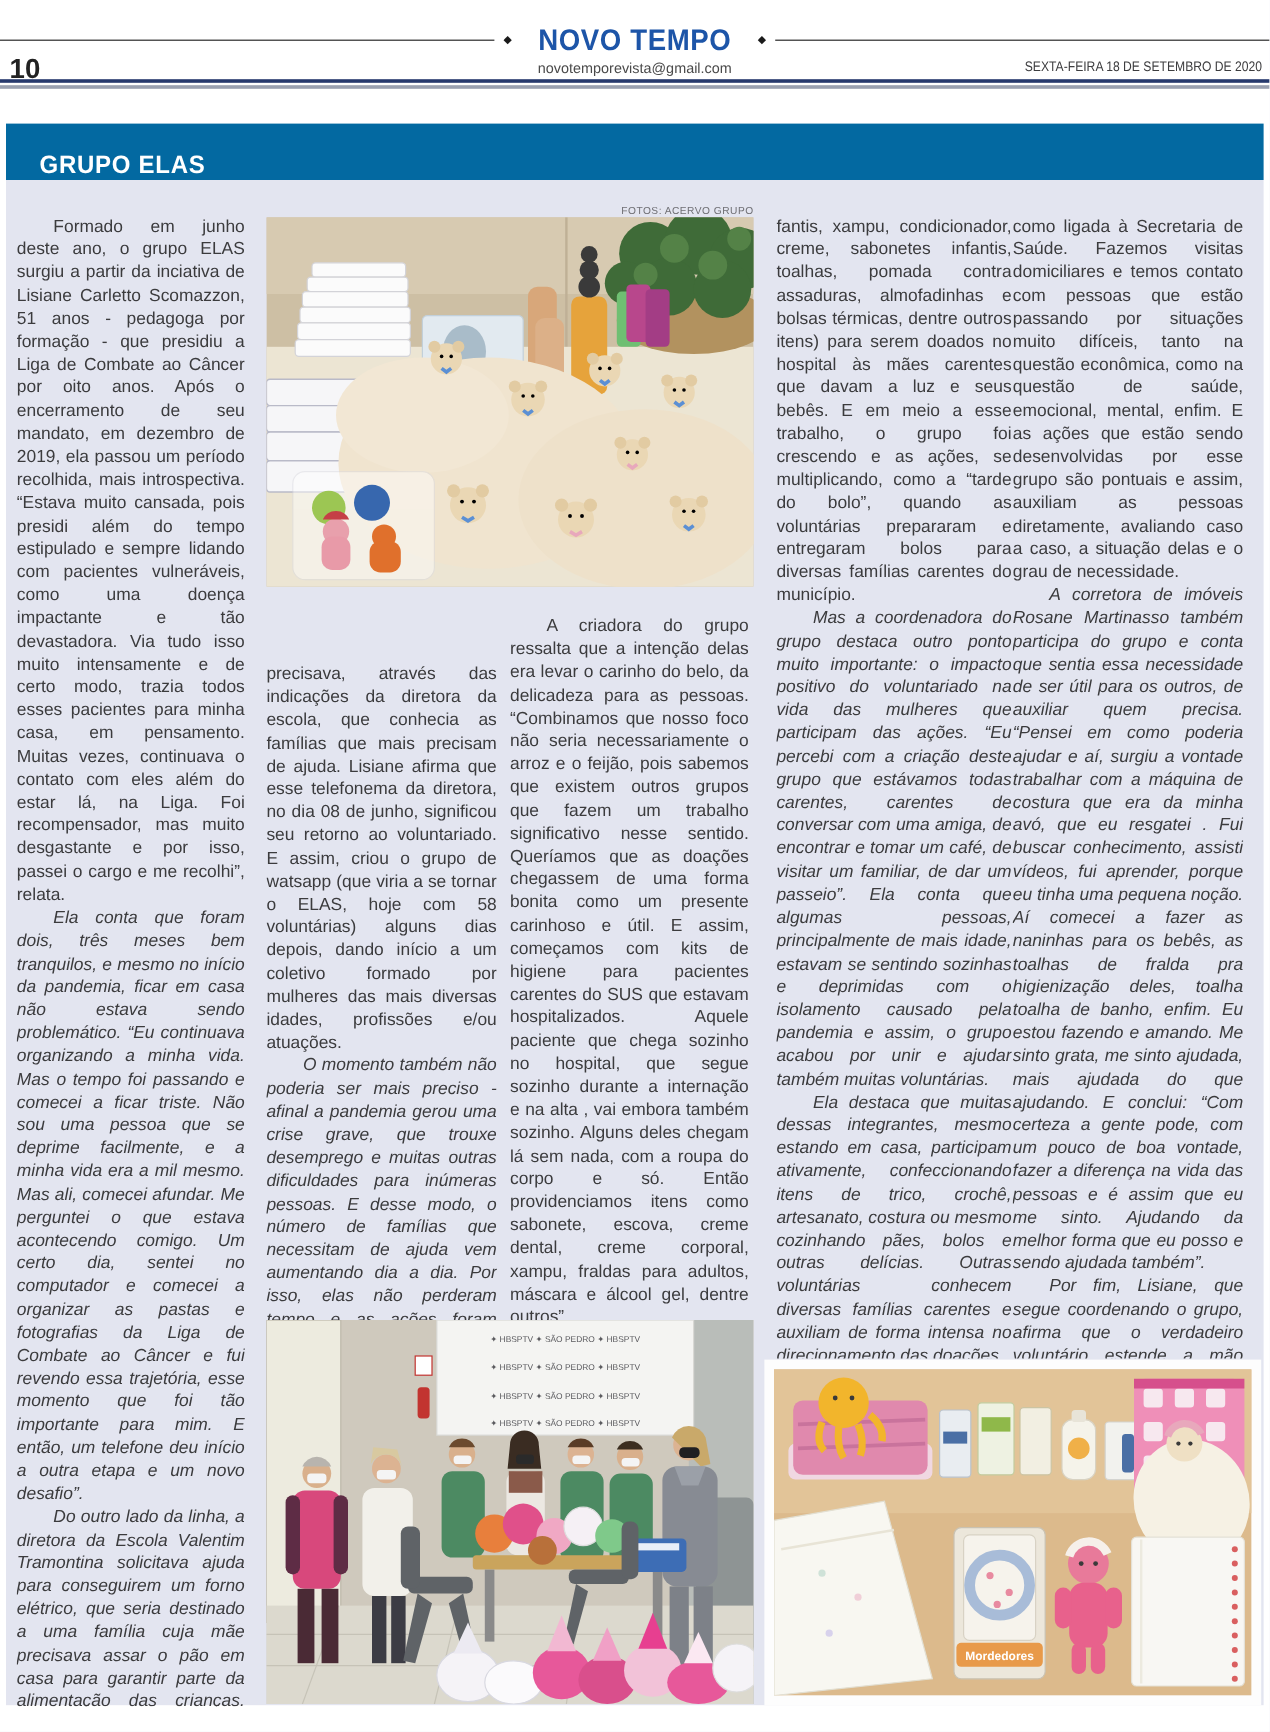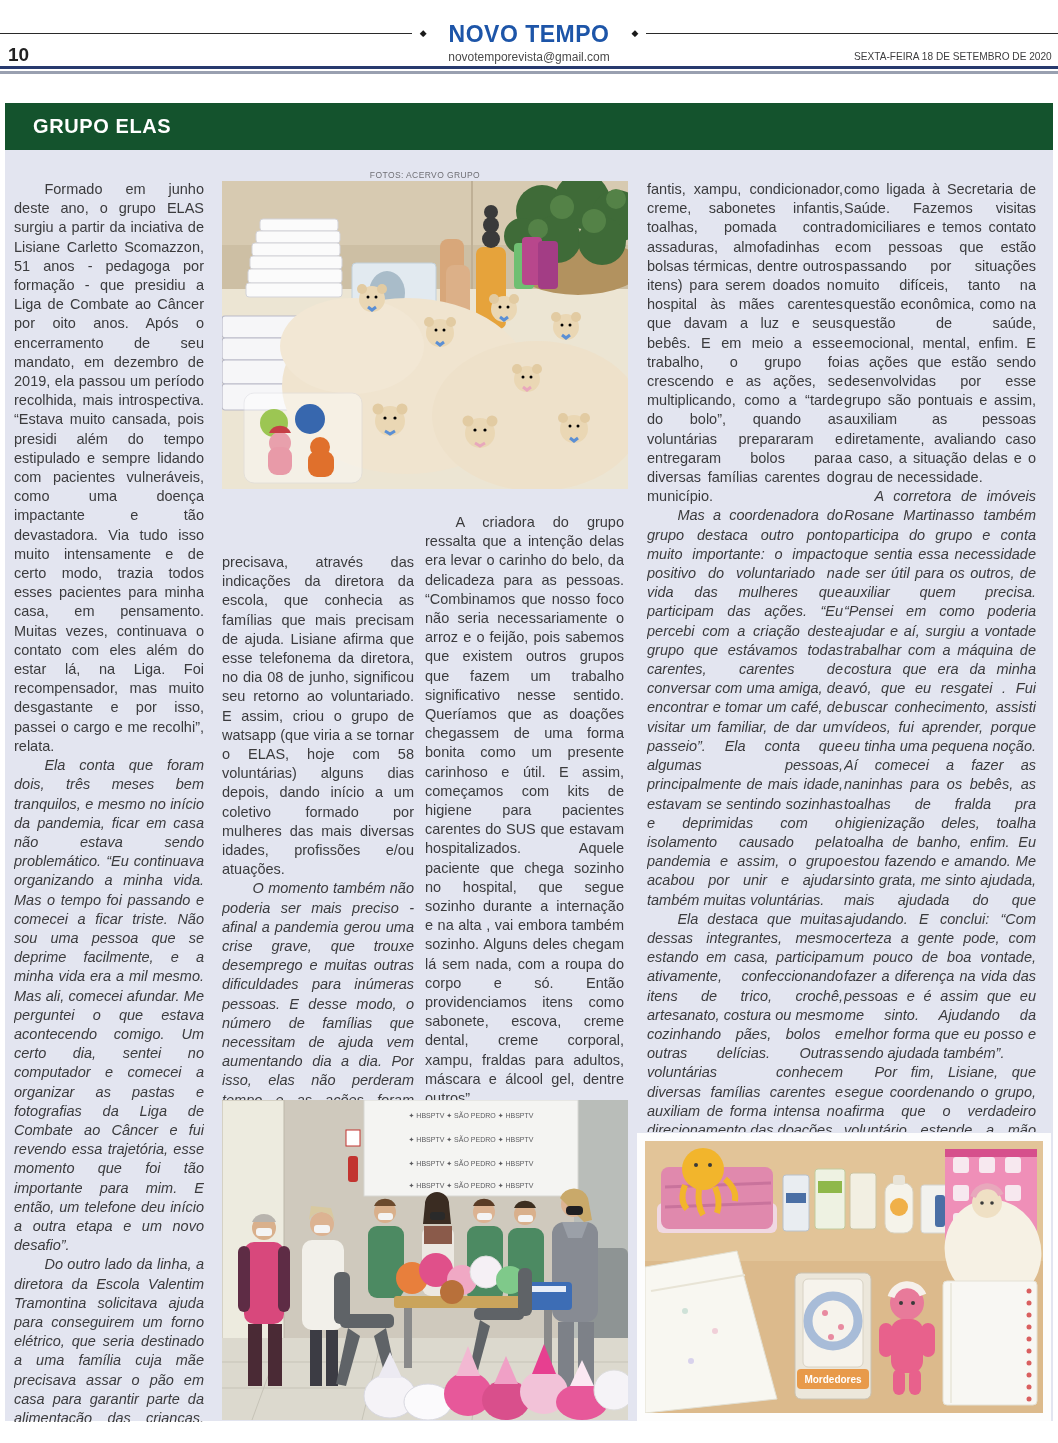--- a/index.html
+++ b/index.html
@@ -4,40 +4,40 @@
 <style>
   html,body{margin:0;padding:0;background:#ffffff;}
   body{width:1058px;height:1443px;position:relative;font-family:"Liberation Sans","DejaVu Sans",sans-serif;color:#3b3b3d;overflow:hidden;}
   
   .masthead{position:absolute;left:0;top:0;width:1058px;height:100px;background:#fff;}
   .title-row{position:absolute;left:0;top:20px;width:1058px;height:26px;display:flex;align-items:center;}
   .rule-line{flex:1;height:0;border-top:1.5px solid #2a2a2a;}
   .diamond{font-size:9px;color:#1a1a1a;margin:0 8px;line-height:1;}
   .paper-name{font-size:23px;font-weight:bold;color:#1d55a8;letter-spacing:.5px;padding:0 14px;transform:scaleY(1.08);white-space:nowrap;}
   .email{position:absolute;left:0;top:50px;width:1058px;text-align:center;font-size:12px;color:#4a4a4a;}
-  .page-num{position:absolute;left:8px;top:44px;font-size:19px;font-weight:bold;color:#222;}
+  .page-num{position:absolute;left:8px;top:44px;font-size:23px;font-weight:bold;color:#222;}
   .edition-date{position:absolute;right:6px;top:50px;font-size:11.5px;color:#3d3d3f;transform:scaleX(.88);transform-origin:right;}
   .double-rule{position:absolute;left:0;top:66px;width:1058px;}
   .double-rule .r1{height:3px;background:#273a6e;}
   .double-rule .r2{height:2.5px;background:#99a0b0;margin-top:2px;}
   
-  .section-banner{position:absolute;left:5px;top:103px;width:1048px;height:47px;background:#14532d;display:flex;align-items:center;}
+  .section-banner{position:absolute;left:5px;top:103px;width:1048px;height:47px;background:#0369a1;display:flex;align-items:flex-end;}
   .section-banner span{color:#fff;font-weight:bold;font-size:20px;letter-spacing:.6px;margin-left:28px;transform:scaleY(1.05);}
   
   .content-bg{position:absolute;left:5px;top:150px;width:1048px;height:1271px;background:#e3e5f0;}
   .col{position:absolute;font-size:14.5px;line-height:19.2px;text-align:justify;overflow:hidden;color:#3b3b3d;}
   .col p{margin:0;}
   .col p.ind{text-indent:2.1em;}
   .col p + p{margin-top:0;font-style:italic;}
   #col1{left:14px;top:180px;width:190px;height:1242px;}
   #col2{left:222px;top:513px;width:192px;height:588px;margin-top:40px;}
   #col3{left:425px;top:513px;width:199px;height:592px;}
   #col4{left:647px;top:180px;width:196px;height:952px;}
   #col5{left:844px;top:180px;width:192px;height:952px;}
-  .photo-credit{position:absolute;left:222px;top:170px;width:406px;text-align:center;font-size:8.5px;color:#6f6f74;letter-spacing:.4px;}
+  .photo-credit{position:absolute;left:222px;top:170px;width:406px;text-align:right;font-size:8.5px;color:#6f6f74;letter-spacing:.4px;}
   .photo{position:absolute;display:block;}
   #photo-top{left:222px;top:181px;width:406px;height:308px;}
   #photo-bl{left:222px;top:1100px;width:406px;height:320px;}
   #photo-br-frame{left:637px;top:1133px;width:414px;height:288px;background:#fdfdfd;position:absolute;padding:0;}
   #photo-br{left:645px;top:1141px;width:398px;height:272px;}
   svg{display:block;}
 </style>
 </head>
 <body>
 

